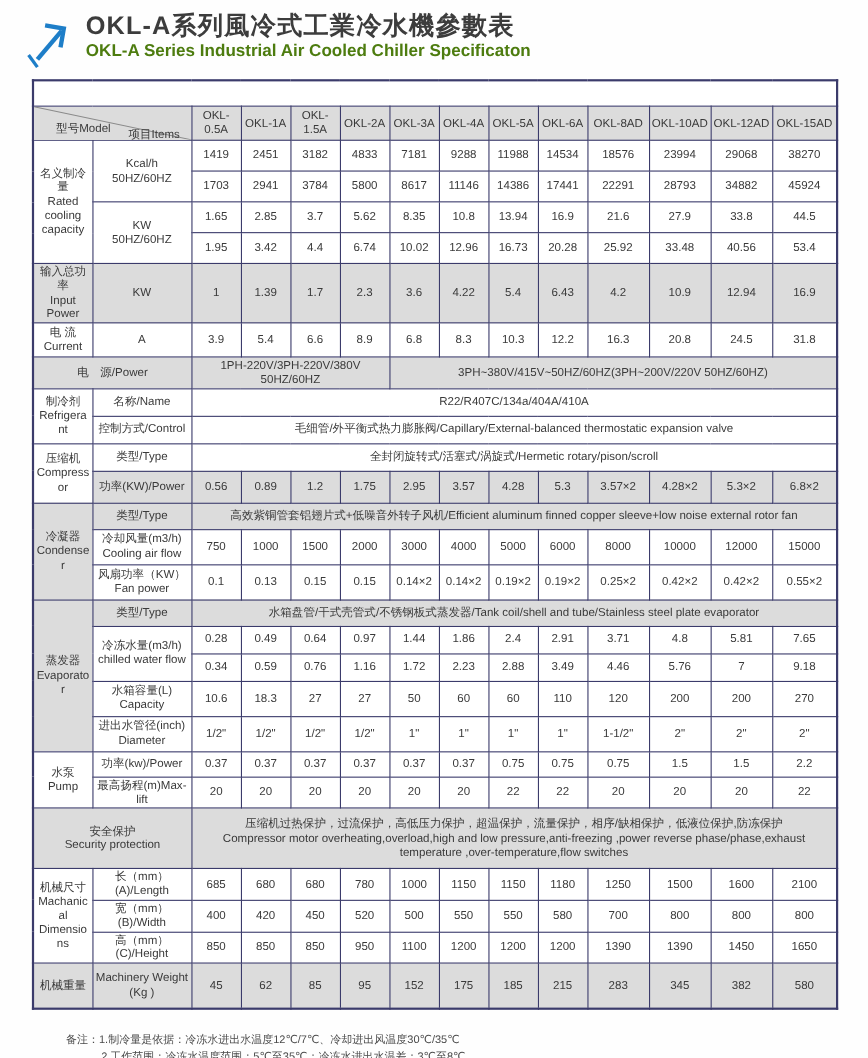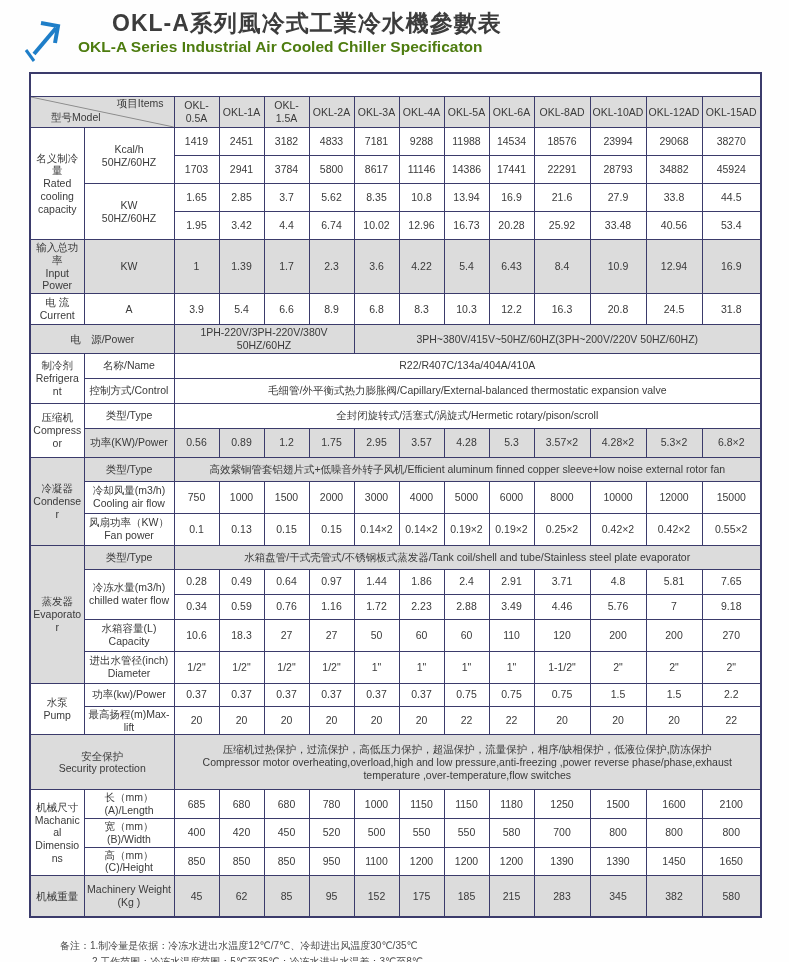--- a/index.html
+++ b/index.html
@@ -3,39 +3,39 @@
 <meta charset="utf-8">
 <style>
   html,body{margin:0;padding:0;background:#fefefe;width:789px;height:962px;overflow:hidden;
     font-family:"Liberation Sans","DejaVu Sans",sans-serif;color:#3a3a3a;}
   .page{position:relative;width:789px;height:962px;}
 
   
   .hdr{display:flex;align-items:flex-start;padding:10px 0 0 24px;}
   .hdr svg{flex:0 0 auto;margin-top:4px;}
   .hdr-titles{margin-left:12px;}
-  .hdr-zh{font-size:23px;font-weight:bold;color:#3c3c3c;letter-spacing:1px;line-height:1.15;margin-left:34px;}
+  .hdr-zh{font-size:23px;font-weight:bold;color:#3c3c3c;letter-spacing:1px;line-height:1.15;}
   .hdr-en{font-size:15.5px;font-weight:bold;color:#4d7c0f;margin-top:2px;}
 
   
   table.spec{border-collapse:collapse;table-layout:fixed;width:731px;margin:10px 0 0 29px;
     border:2px solid #3b3b6b;}
   table.spec td,table.spec th{border:1px solid #3b3b6b;font-size:10.5px;text-align:center;
     vertical-align:middle;padding:1px 2px;line-height:1.22;height:20px;background:#fff;
     word-wrap:break-word;}
   th.caption{background:#29ABE2;color:#ffffff;font-size:15.5px;font-weight:bold;height:25px;
     letter-spacing:2px;}
   tr.gray td{background:#dcdcdc;}
   td.bgw{background:#ffffff;}
   td.bgg{background:#dcdcdc;}
   .ln{display:block;}
   td.corner{position:relative;height:27px;padding:0;}
   td.corner svg{position:absolute;left:0;top:0;width:100%;height:100%;}
   .corner-model{position:absolute;left:20px;bottom:3px;font-size:10.5px;}
-  .corner-items{position:absolute;right:10px;top:0;font-size:10.5px;}
+  .corner-items{position:absolute;right:10px;top:19px;font-size:10.5px;}
   td.sec-text{text-align:left;padding:3px 8px;line-height:1.45;margin-left:18px;}
   tr.r25 td{height:25px;} tr.r28 td{height:28px;} tr.r24 td{height:24px;}
   tr.r22 td{height:22px;} tr.r21 td{height:21px;} tr.r26 td{height:26px;}
   tr.r29 td{height:29px;} tr.r20 td{height:20px;} tr.r52 td{height:52px;}
   tr.r38 td{height:38px;}
 
   
   .notes{margin:20px 0 0 60px;font-size:10px;color:#4a4a4a;line-height:1.6;}
   .notes div{white-space:nowrap;}
   .ind1{padding-left:32px;}
@@ -177,21 +177,21 @@
         </td>
         <td>KW</td>
       <td>1</td>
           <td>1.39</td>
           <td>1.7</td>
           <td>2.3</td>
           <td>3.6</td>
           <td>4.22</td>
           <td>5.4</td>
           <td>6.43</td>
-          <td>8.4</td>
+          <td>4.2</td>
           <td>10.9</td>
           <td>12.94</td>
           <td>16.9</td>
         </tr>
 
       <tr class="r28">
         <td>
           <span class="ln">电 流</span>
           <span class="ln">Current</span>
         </td>

